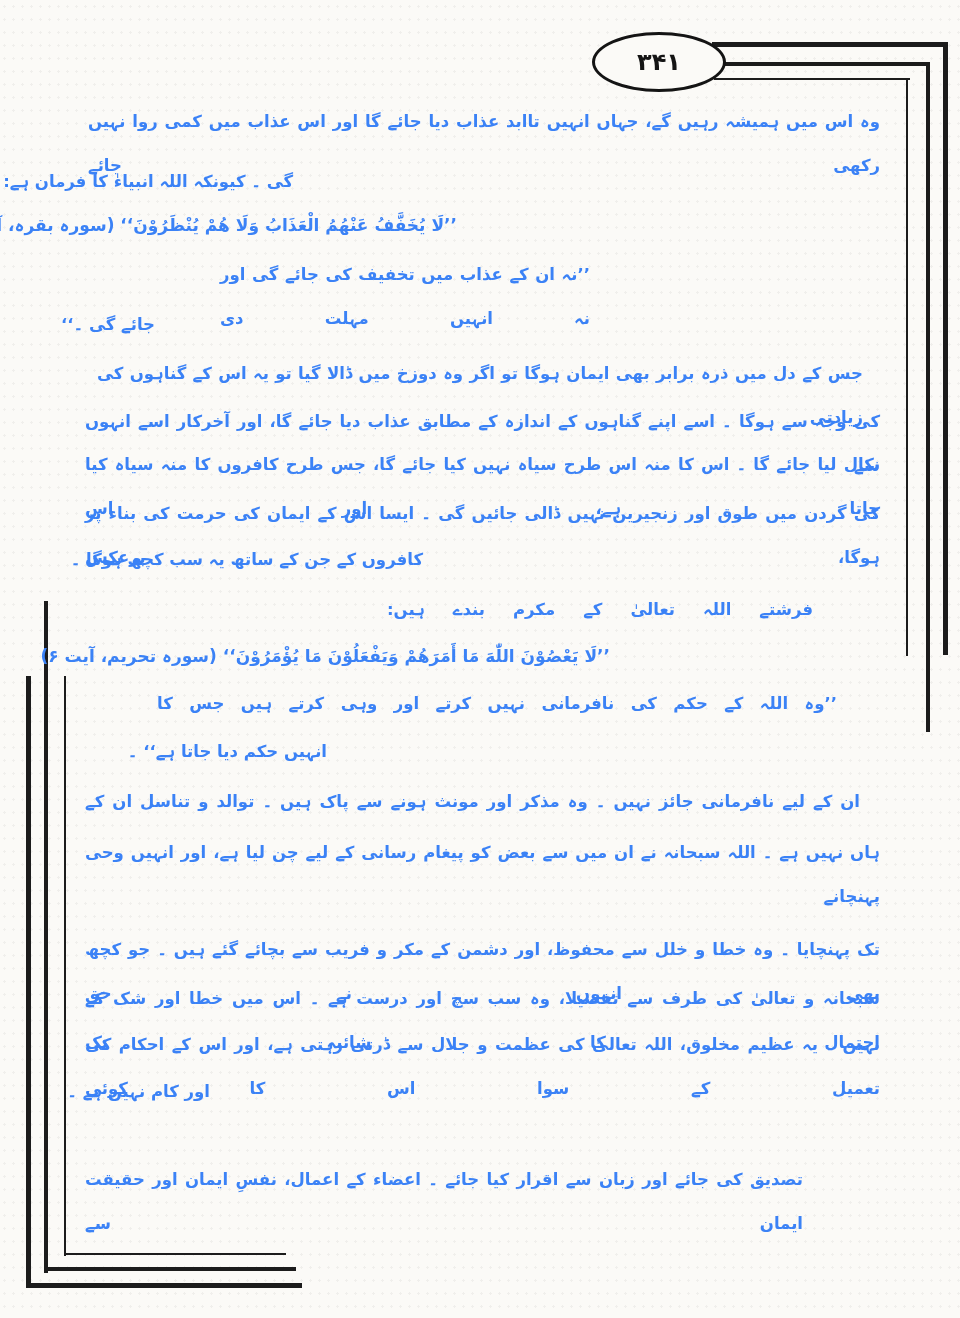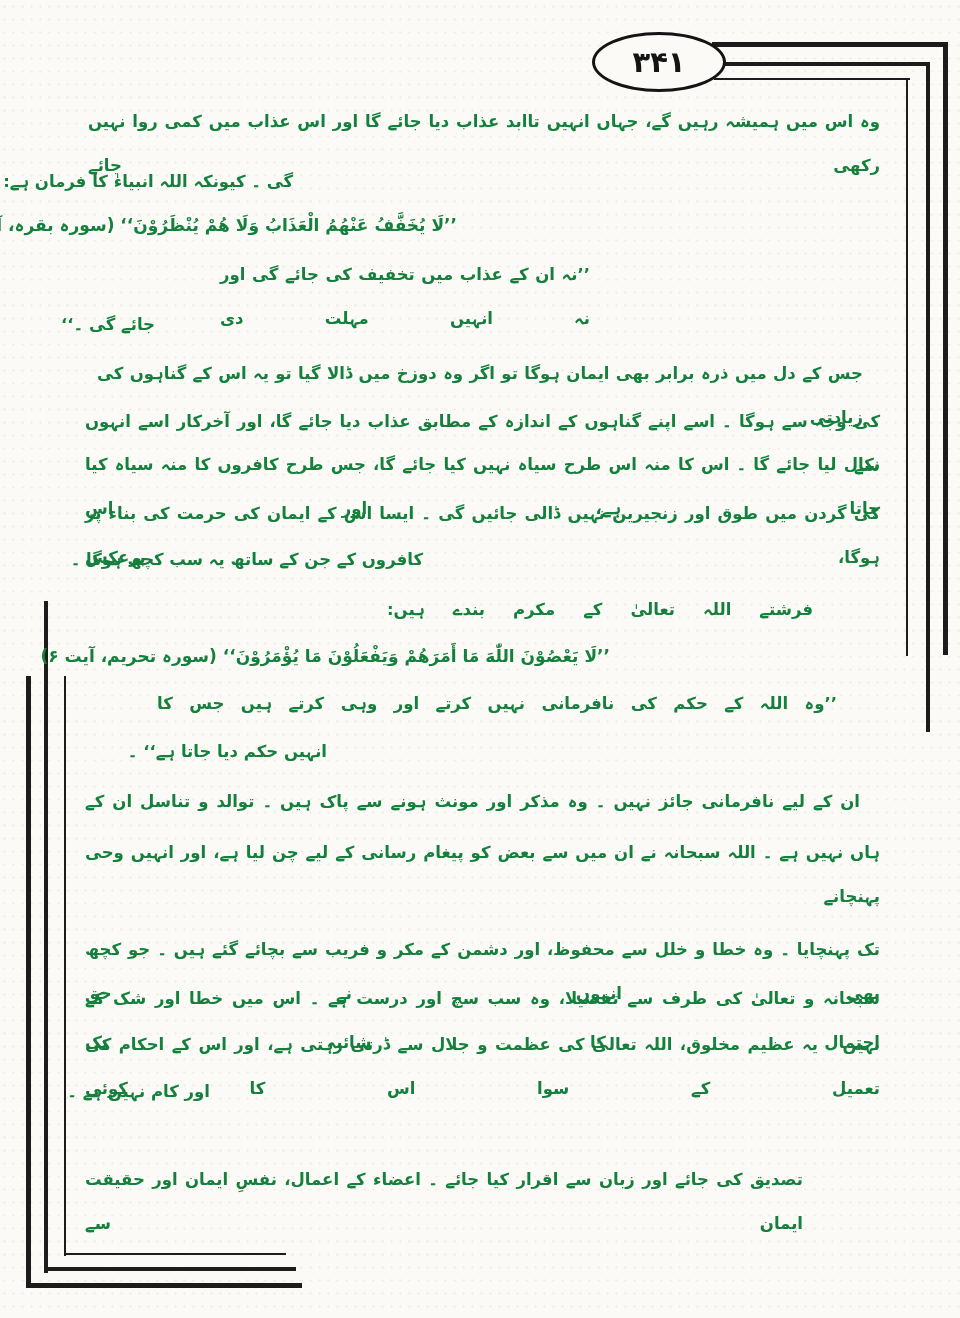--- a/index.html
+++ b/index.html
@@ -7,38 +7,38 @@
     width:960px;height:1318px;position:relative;overflow:hidden;
     background-color:#fbfaf7;
     background-image:radial-gradient(rgba(40,40,40,0.05) 1px, transparent 1.2px);
     background-size:9px 13px;
     font-family:"DejaVu Sans",sans-serif;
   }
   .page{position:absolute;inset:0;}
   
   .ln{
     position:absolute;direction:rtl;unicode-bidi:plaintext;
-    color:#15803d;font-weight:bold;font-size:16.5px;
+    color:#3b82f6;font-weight:bold;font-size:16.5px;
     height:44px;line-height:44px;
     font-family:"DejaVu Sans",sans-serif;
     letter-spacing:0.2px;
   }
   .just{text-align:justify;text-align-last:justify;}
   .nw{white-space:nowrap;text-align:right;}
   .verse{font-size:17px;letter-spacing:0;}
   
   .fl{position:absolute;background:#1c1c1c;}
   
   .oval{
     position:absolute;border:3px solid #141414;border-radius:50%;
     background:#fbfaf7;display:flex;align-items:center;justify-content:center;
     color:#141414;font-weight:bold;z-index:5;
     font-family:"DejaVu Sans",sans-serif;
   }
-  .oval .num{font-size:29px;letter-spacing:2px;direction:rtl;}
+  .oval .num{font-size:24px;letter-spacing:2px;direction:rtl;}
 </style>
 </head>
 <body>
 
 <div class="page">
 
   <div class="fl" style="left:712px;top:42px;width:236px;height:5px;"></div>
   <div class="fl" style="left:712px;top:62px;width:218px;height:4px;"></div>
   <div class="fl" style="left:714px;top:78px;width:196px;height:2px;"></div>
 

